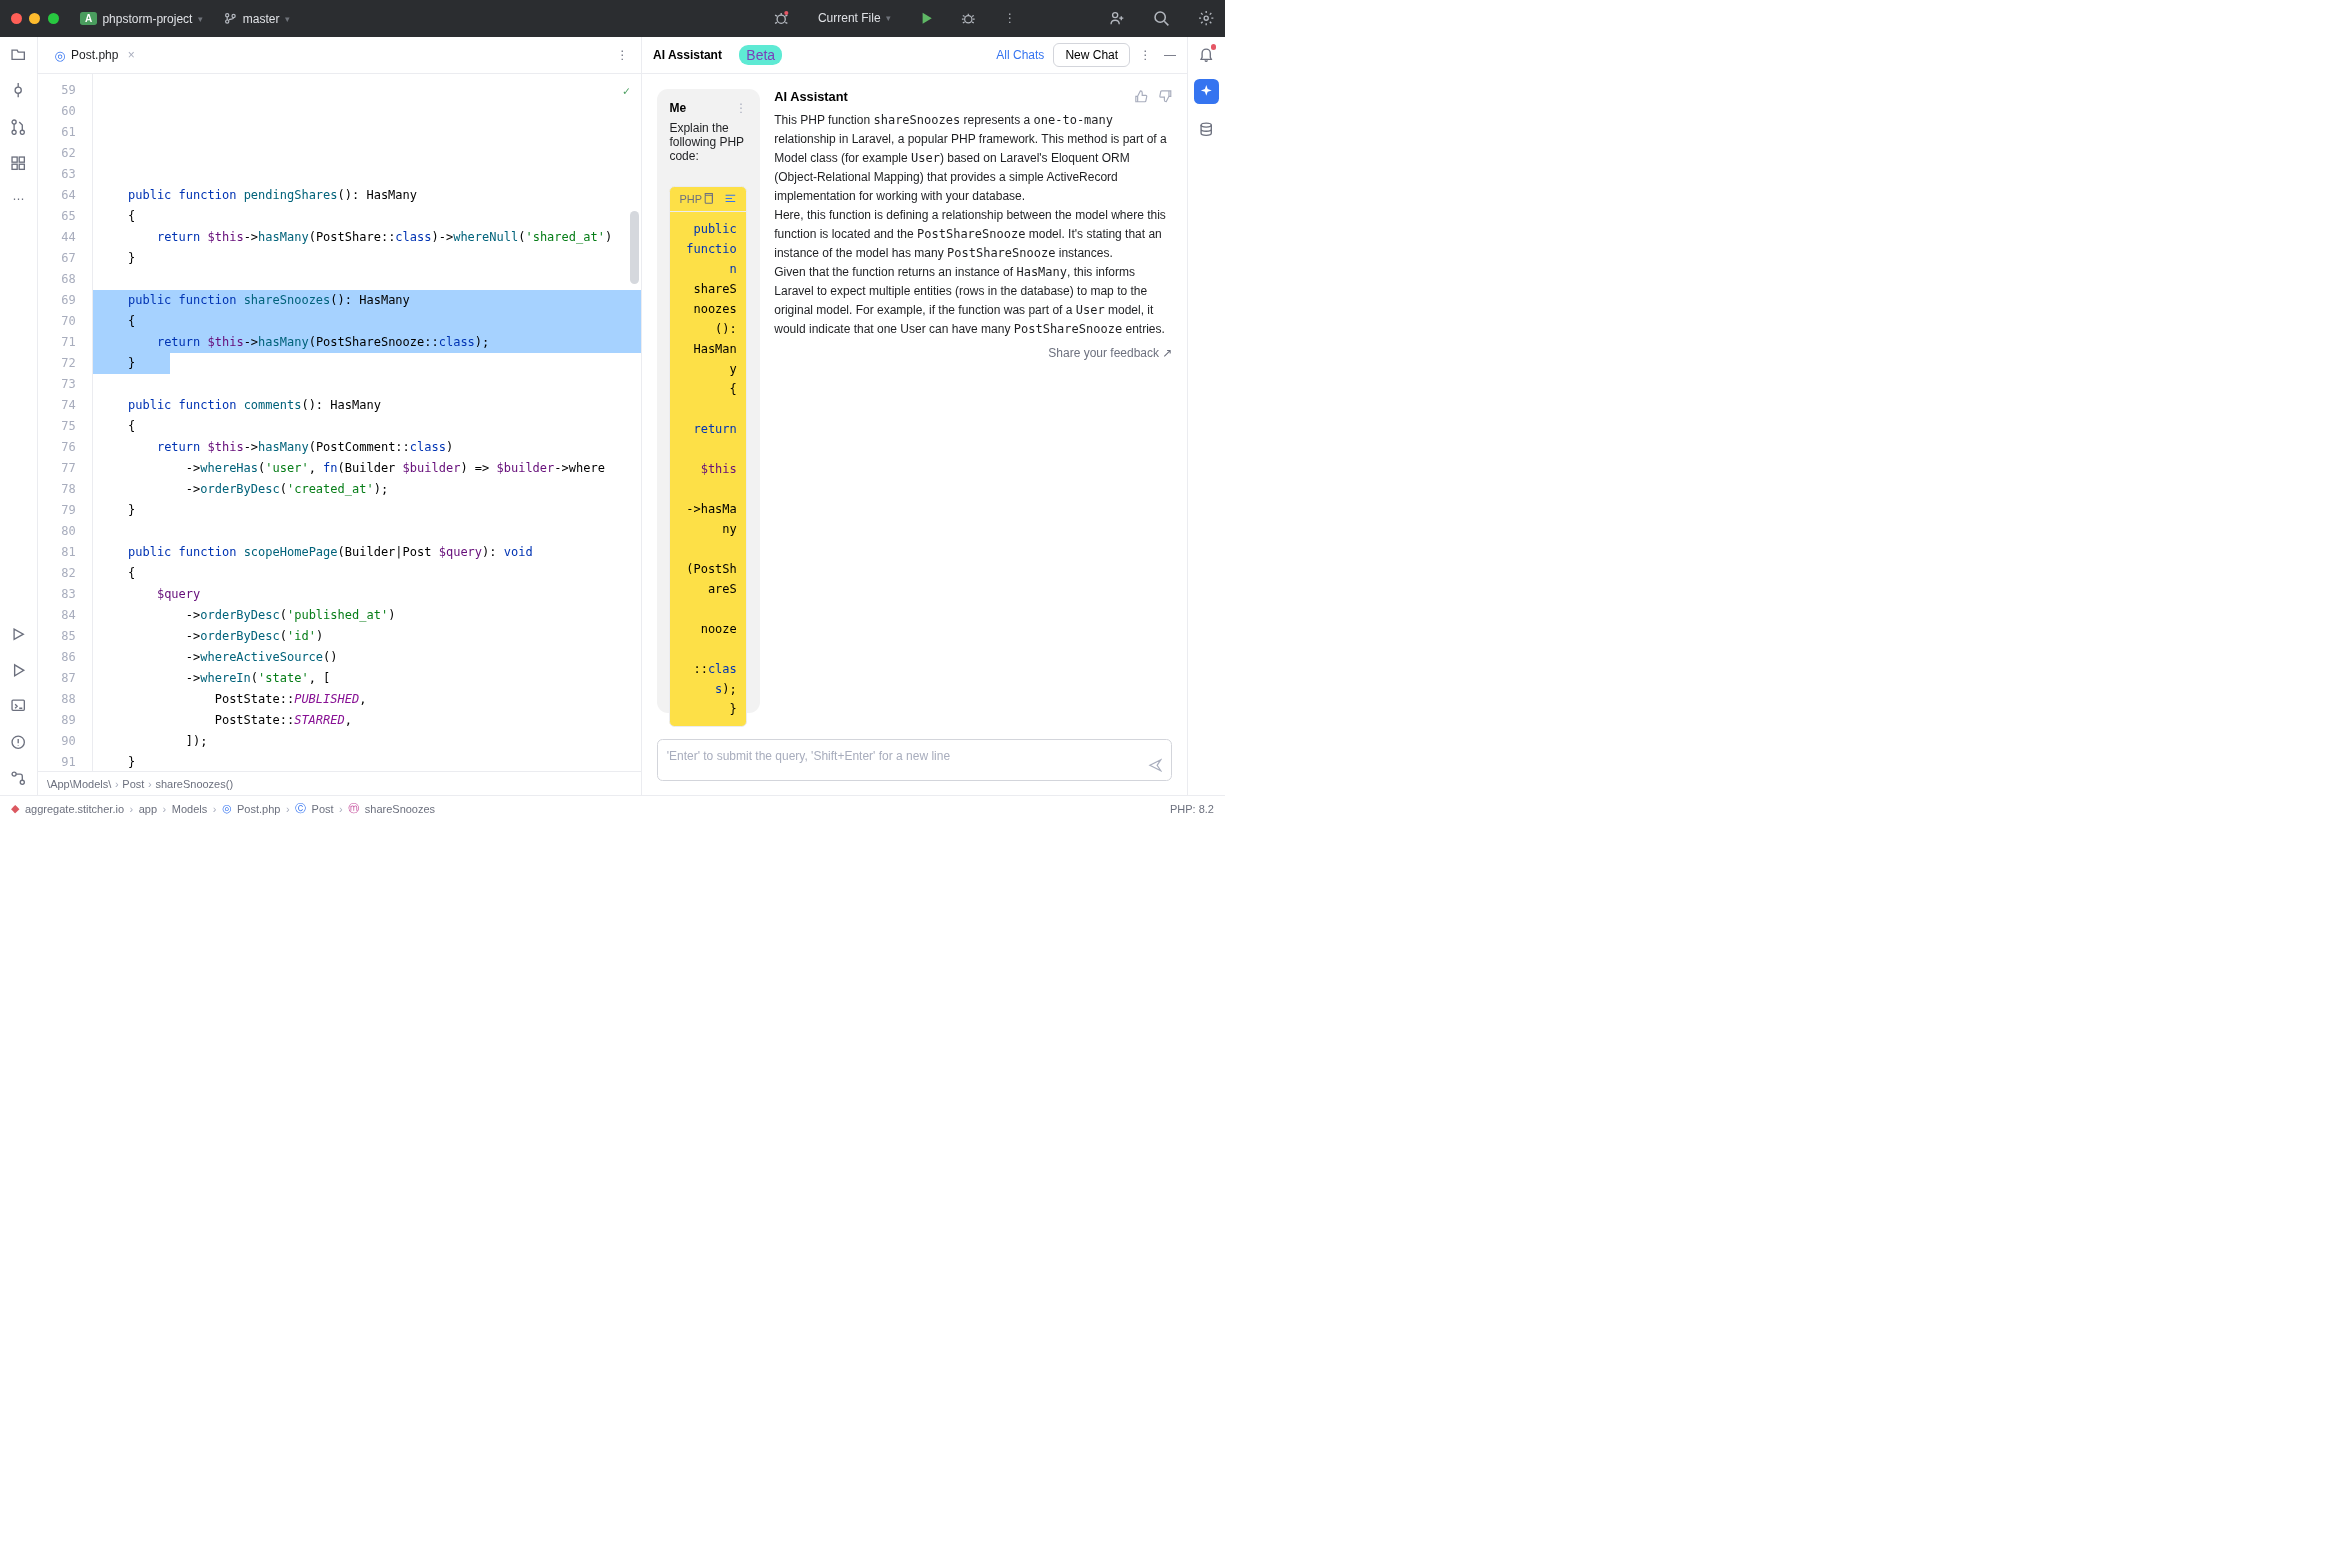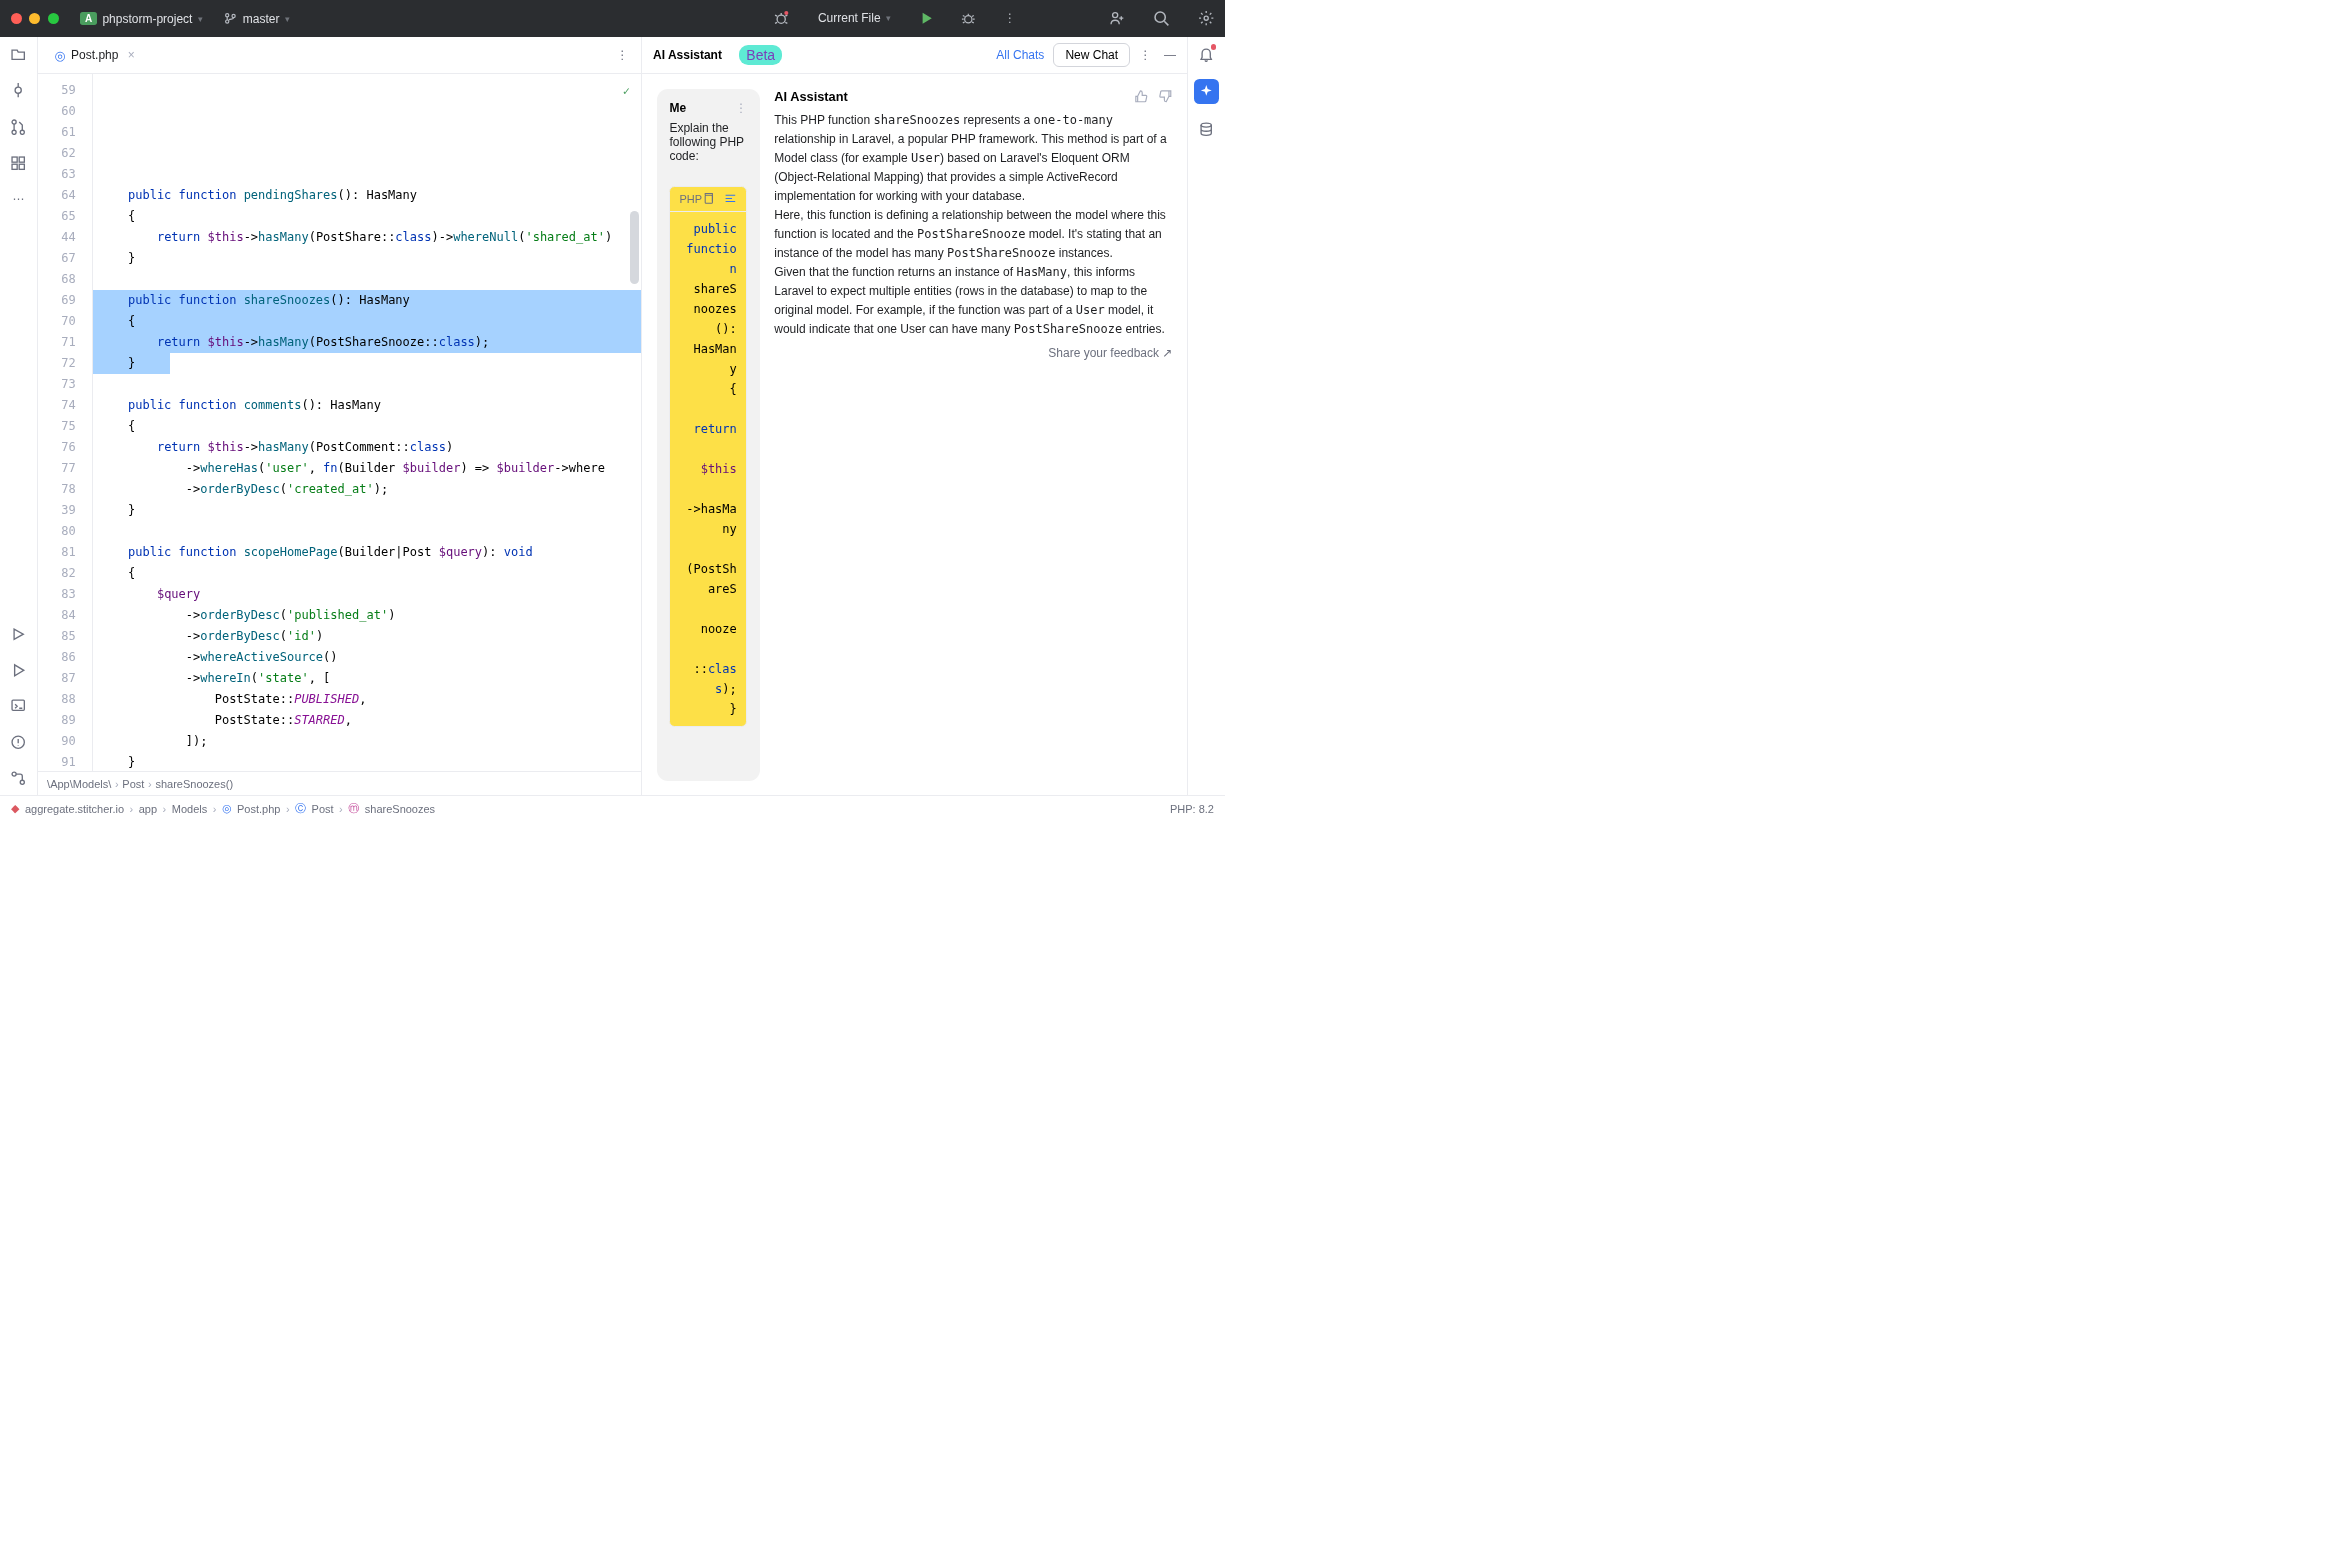--- a/index.html
+++ b/index.html
@@ -308,21 +308,21 @@
           <div>69</div>
           <div>70</div>
           <div>71</div>
           <div>72</div>
           <div>73</div>
           <div>74</div>
           <div>75</div>
           <div>76</div>
           <div>77</div>
           <div>78</div>
-          <div>39</div>
+          <div>79</div>
           <div>80</div>
           <div>81</div>
           <div>82</div>
           <div>83</div>
           <div>84</div>
           <div>85</div>
           <div>86</div>
           <div>87</div>
           <div>88</div>
           <div>89</div>
@@ -409,20 +409,30 @@
           </div>
         </div>
         <div class="ai-response">
           <p><span>This PHP function </span><span class="mono">shareSnoozes</span><span> represents a </span><span class="mono">one-to-many</span><span> relationship in Laravel, a popular PHP framework. This method is part of a Model class (for example </span><span class="mono">User</span><span>) based on Laravel's Eloquent ORM (Object-Relational Mapping) that provides a simple ActiveRecord implementation for working with your database.</span></p>
           <p><span>Here, this function is defining a relationship between the model where this function is located and the </span><span class="mono">PostShareSnooze</span><span> model. It's stating that an instance of the model has many </span><span class="mono">PostShareSnooze</span><span> instances.</span></p>
           <p><span>Given that the function returns an instance of </span><span class="mono">HasMany</span><span>, this informs Laravel to expect multiple entities (rows in the database) to map to the original model. For example, if the function was part of a </span><span class="mono">User</span><span> model, it would indicate that one User can have many </span><span class="mono">PostShareSnooze</span><span> entries.</span></p>
         </div>
         <div class="feedback-link">Share your feedback ↗</div>
       </div>
     </div>
+    <div class="ai-input-wrap">
+      <div class="ai-input">
+        <span>'Enter' to submit the query, 'Shift+Enter' for a new line</span>
+        <span class="send-icon">
+          <svg width="14.6" height="14.6" viewBox="0 0 16 16" fill="none" stroke="#a8adbd" stroke-width="1.3">
+              <path d="M2 8l12-6-4 6 4 6z"></path>
+            </svg>
+        </span>
+      </div>
+    </div>
   </div>
 
   <div class="right-rail">
     <span class="rail-icon notif-dot">
       <svg width="16.4" height="16.4" viewBox="0 0 16 16" fill="none" stroke="#6c707e" stroke-width="1.3">
           <path d="M4 11V7a4 4 0 018 0v4l1 2H3zM7 14a1 1 0 002 0"></path>
         </svg>
     </span>
     <span class="ai-rail-active">
       <svg width="14.6" height="14.6" viewBox="0 0 16 16" fill="#fff">

